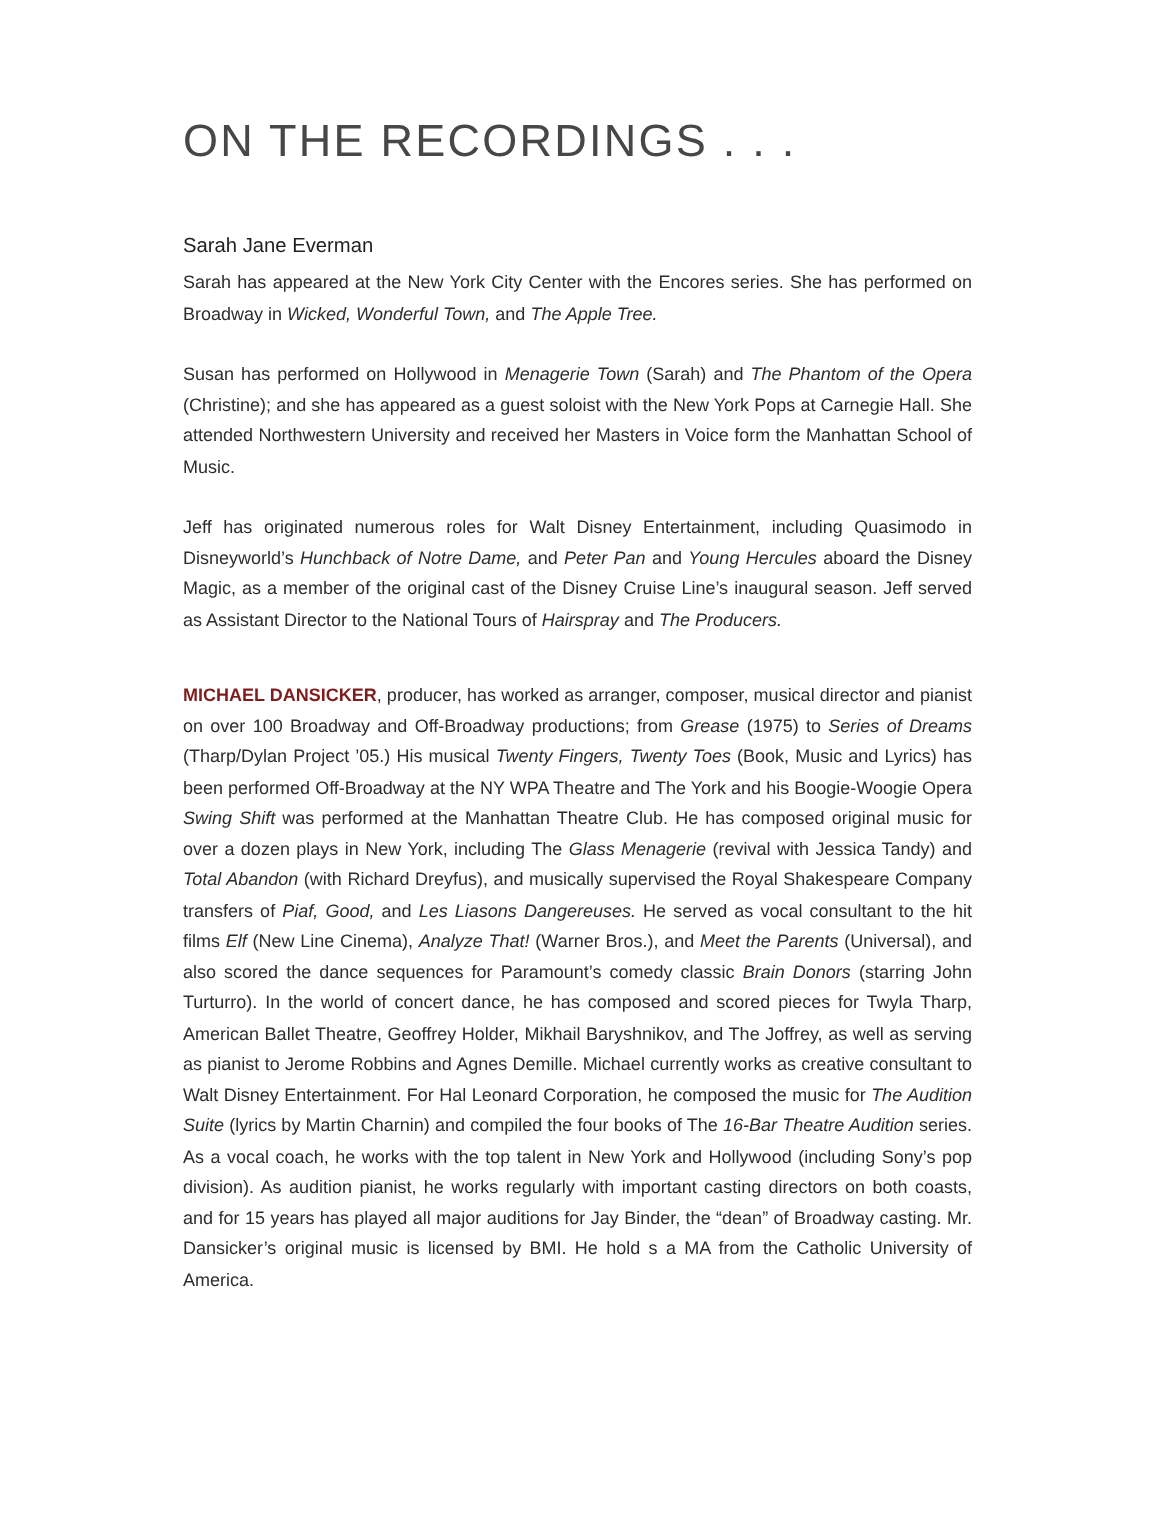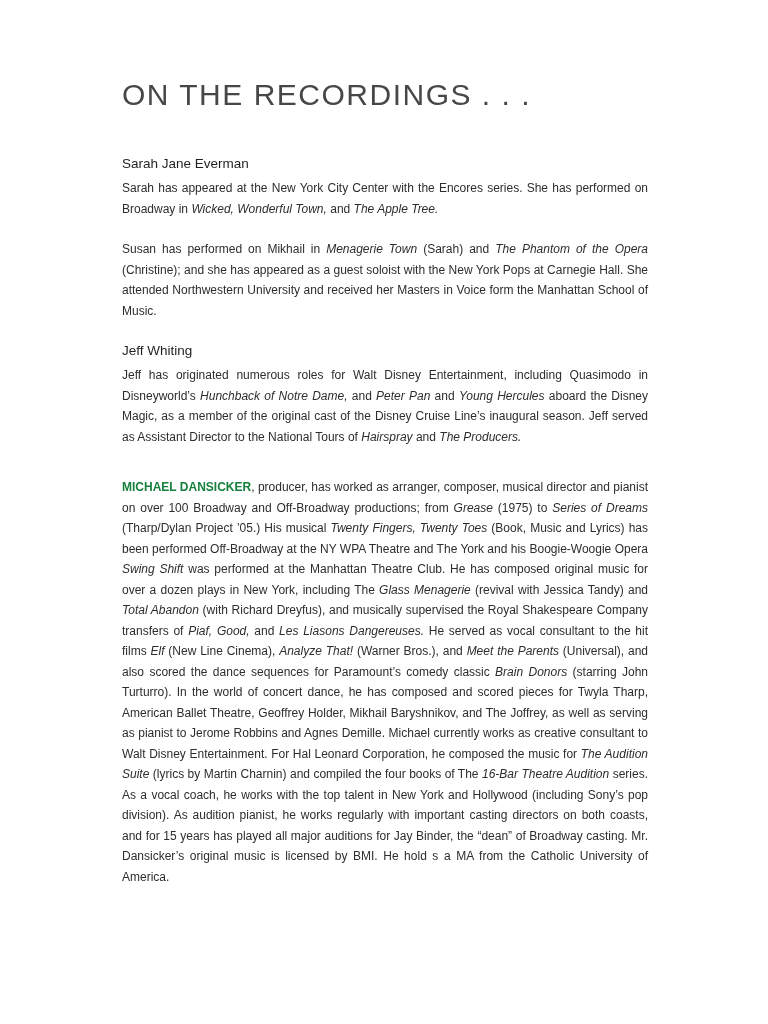--- a/index.html
+++ b/index.html
@@ -48,45 +48,44 @@
     text-align: justify;
     text-justify: inter-word;
     color: #2d2d2d;
     margin: 0;
   }
   .bio-text em {
     font-style: italic;
   }
   .bio-text strong {
     font-weight: bold;
-    color: #15803d;
+    color: #7f1d1d;
   }
   .feature {
     margin-top: 30px;
   }
 </style>
 </head>
 <body>
 
 <div class="sheet">
   <div class="content">
 
     <h1 class="doc-title">ON THE RECORDINGS . . .</h1>
 
     <section class="bio">
       <h2 class="bio-name">Sarah Jane Everman</h2>
       <p class="bio-text"><span>Sarah has appeared at the New York City Center with the Encores series. She has performed on Broadway in </span><em>Wicked, Wonderful Town,</em><span> and </span><em>The Apple Tree.</em></p>
     </section>
 
     <section class="bio">
-      <p class="bio-text"><span>Susan has performed on Mikhail in </span><em>Menagerie Town</em><span> (Sarah) and </span><em>The Phantom of the Opera</em><span> (Christine); and she has appeared as a guest soloist with the New York Pops at Carnegie Hall. She attended Northwestern University and received her Masters in Voice form the Manhattan School of Music.</span></p>
+      <p class="bio-text"><span>Susan has performed on Hollywood in </span><em>Menagerie Town</em><span> (Sarah) and </span><em>The Phantom of the Opera</em><span> (Christine); and she has appeared as a guest soloist with the New York Pops at Carnegie Hall. She attended Northwestern University and received her Masters in Voice form the Manhattan School of Music.</span></p>
     </section>
 
     <section class="bio">
-      <h2 class="bio-name">Jeff Whiting</h2>
       <p class="bio-text"><span>Jeff has originated numerous roles for Walt Disney Entertainment, including Quasimodo in Disneyworld’s </span><em>Hunchback of Notre Dame,</em><span> and </span><em>Peter Pan</em><span> and </span><em>Young Hercules</em><span> aboard the Disney Magic, as a member of the original cast of the Disney Cruise Line’s inaugural season. Jeff served as Assistant Director to the National Tours of </span><em>Hairspray</em><span> and </span><em>The Producers.</em></p>
     </section>
 
     <section class="bio feature">
       <p class="bio-text"><strong>MICHAEL DANSICKER</strong><span>, producer, has worked as arranger, composer, musical director and pianist on over 100 Broadway and Off-Broadway productions; from </span><em>Grease</em><span> (1975) to </span><em>Series of Dreams</em><span> (Tharp/Dylan Project ’05.) His musical </span><em>Twenty Fingers, Twenty Toes</em><span> (Book, Music and Lyrics) has been performed Off-Broadway at the NY WPA Theatre and The York and his Boogie-Woogie Opera </span><em>Swing Shift</em><span> was performed at the Manhattan Theatre Club. He has composed original music for over a dozen plays in New York, including The </span><em>Glass Menagerie</em><span> (revival with Jessica Tandy) and </span><em>Total Abandon</em><span> (with Richard Dreyfus), and musically supervised the Royal Shakespeare Company transfers of </span><em>Piaf, Good,</em><span> and </span><em>Les Liasons Dangereuses.</em><span> He served as vocal consultant to the hit films </span><em>Elf</em><span> (New Line Cinema), </span><em>Analyze That!</em><span> (Warner Bros.), and </span><em>Meet the Parents</em><span> (Universal), and also scored the dance sequences for Paramount’s comedy classic </span><em>Brain Donors</em><span> (starring John Turturro). In the world of concert dance, he has composed and scored pieces for Twyla Tharp, American Ballet Theatre, Geoffrey Holder, Mikhail Baryshnikov, and The Joffrey, as well as serving as pianist to Jerome Robbins and Agnes Demille. Michael currently works as creative consultant to Walt Disney Entertainment. For Hal Leonard Corporation, he composed the music for </span><em>The Audition Suite</em><span> (lyrics by Martin Charnin) and compiled the four books of The </span><em>16-Bar Theatre Audition</em><span> series. As a vocal coach, he works with the top talent in New York and Hollywood (including Sony’s pop division). As audition pianist, he works regularly with important casting directors on both coasts, and for 15 years has played all major auditions for Jay Binder, the “dean” of Broadway casting. Mr. Dansicker’s original music is licensed by BMI. He hold s a MA from the Catholic University of America.</span></p>
     </section>
 
   </div>
 </div>
 

